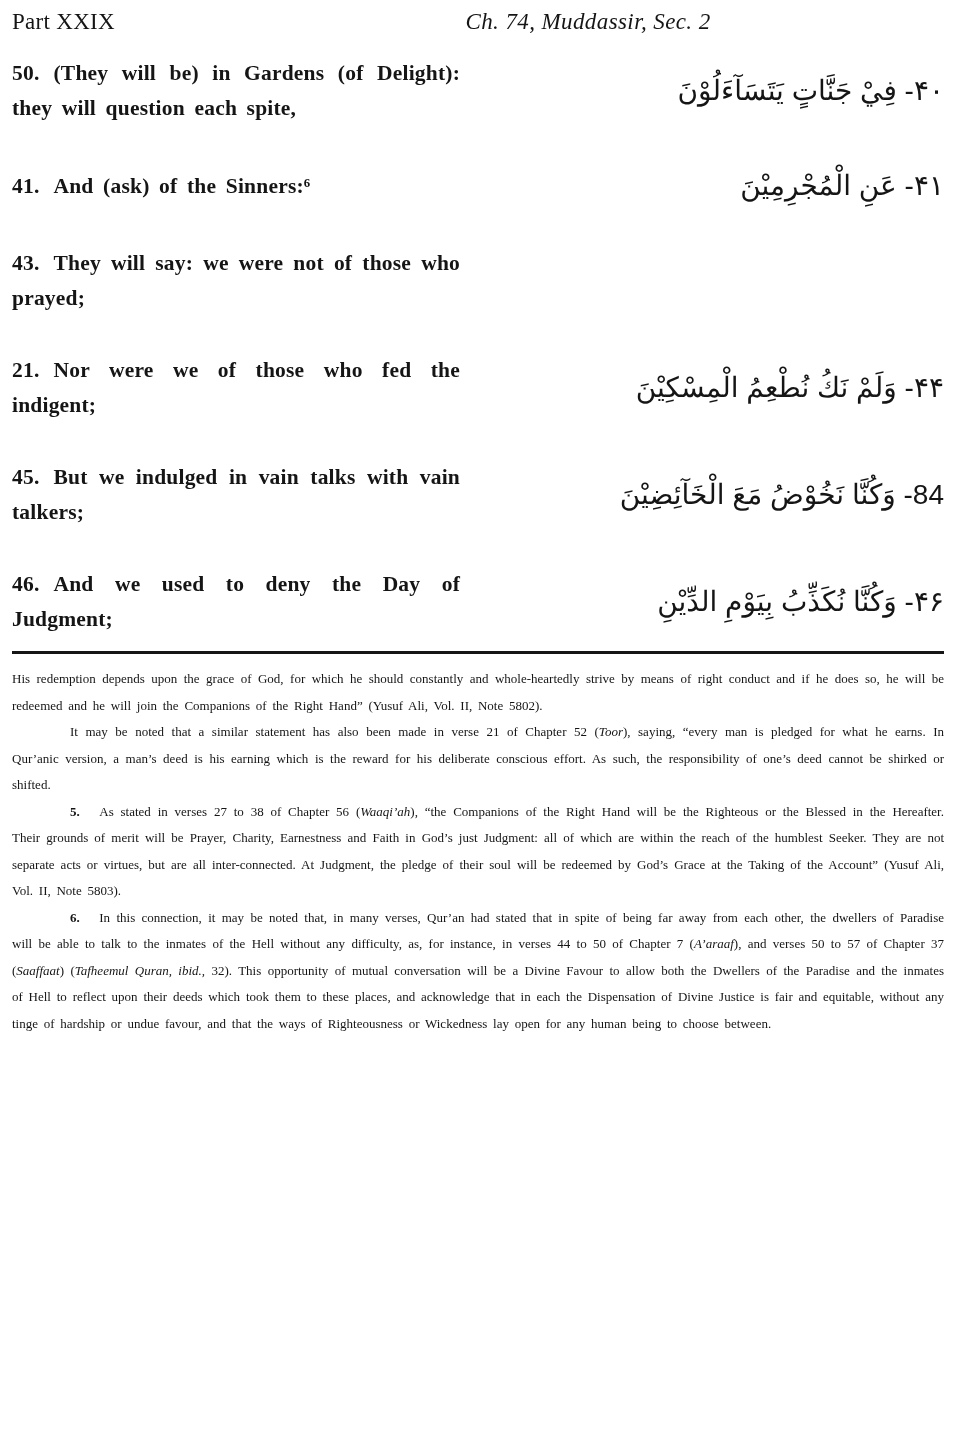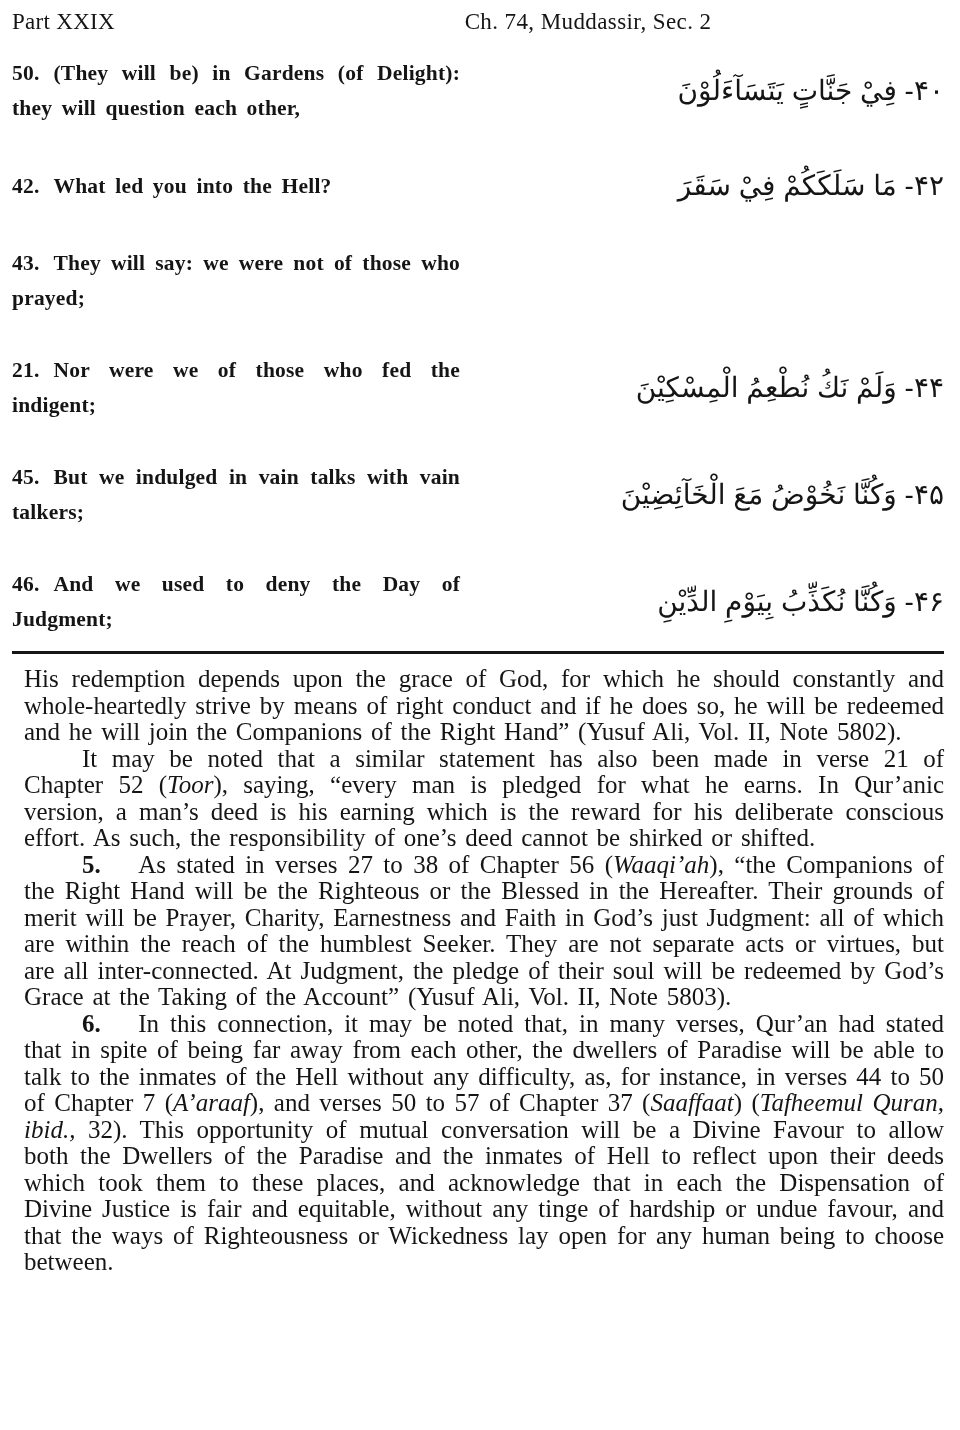--- a/index.html
+++ b/index.html
@@ -25,21 +25,21 @@
   
   .page-header {
     display: flex;
     align-items: baseline;
     justify-content: space-between;
     font-size: 23px;
     line-height: 28px;
     margin-bottom: 14px;
   }
   .page-header .part   { width: 220px; letter-spacing: 0.3px; }
-  .page-header .chap   { flex: 1; text-align: center; letter-spacing: 0.4px; }
+  .page-header .chap   { flex: 1; text-align: center; font-style: italic; letter-spacing: 0.4px; }
   .page-header .pageno { width: 220px; text-align: right; letter-spacing: 0.5px; }
 
   
   .verses { padding-top: 6px; }
   .verse-row {
     display: flex;
     justify-content: space-between;
     align-items: center;
     margin-bottom: 37px;
   }
@@ -67,65 +67,64 @@
 
   
   .section-divider {
     border: none;
     border-top: 3px solid #161616;
     margin: 0 0 12px 0;
   }
 
   
   .footnotes {
-    font-size: 25px;
+    font-size: 13px;
     line-height: 26.5px;
     text-align: justify;
     word-spacing: 2.5px;
-    margin-left: 12px;
   }
   .fn-para { margin: 0; }
   .fn-para.indent { text-indent: 58px; font-family: Liberation Serif, serif; }
   .fn-para .it { font-style: italic; }
   .fn-para .bd { font-weight: bold; }
 </style>
 </head>
 <body>
 
 <div class="page">
 
   <div class="page-header">
     <span class="part">Part XXIX</span>
     <span class="chap">Ch. 74, Muddassir, Sec. 2</span>
   </div>
 
   <div class="verses">
   <div class="verse-row">
-    <div class="verse-en"><span class="vnum">50.</span><span class="vtext">(They will be) in Gardens (of Delight): they will question each other,</span></div>
+    <div class="verse-en"><span class="vnum">50.</span><span class="vtext">(They will be) in Gardens (of Delight): they will question each spite,</span></div>
     <div class="verse-ar" dir="rtl" lang="ar">۴۰- فِيْ جَنَّاتٍ يَتَسَآءَلُوْنَ</div>
   </div>
 
+  <div class="verse-row">
+    <div class="verse-en"><span class="vnum">41.</span><span class="vtext">And (ask) of the Sinners:⁶</span></div>
+    <div class="verse-ar" dir="rtl" lang="ar">۴۱- عَنِ الْمُجْرِمِيْنَ</div>
+  </div>
 
-  <div class="verse-row">
-    <div class="verse-en"><span class="vnum">42.</span><span class="vtext">What led you into the Hell?</span></div>
-    <div class="verse-ar" dir="rtl" lang="ar">۴۲- مَا سَلَكَكُمْ فِيْ سَقَرَ</div>
-  </div>
 
   <div class="verse-row">
     <div class="verse-en"><span class="vnum">43.</span><span class="vtext">They will say: we were not of those who prayed;</span></div>
   </div>
 
   <div class="verse-row">
     <div class="verse-en"><span class="vnum">21.</span><span class="vtext">Nor were we of those who fed the indigent;</span></div>
     <div class="verse-ar" dir="rtl" lang="ar">۴۴- وَلَمْ نَكُ نُطْعِمُ الْمِسْكِيْنَ</div>
   </div>
 
   <div class="verse-row">
     <div class="verse-en"><span class="vnum">45.</span><span class="vtext">But we indulged in vain talks with vain talkers;</span></div>
-    <div class="verse-ar" dir="rtl" lang="ar">۴۵- وَكُنَّا نَخُوْضُ مَعَ الْخَآئِضِيْنَ</div>
+    <div class="verse-ar" dir="rtl" lang="ar">84- وَكُنَّا نَخُوْضُ مَعَ الْخَآئِضِيْنَ</div>
   </div>
 
   <div class="verse-row">
     <div class="verse-en"><span class="vnum">46.</span><span class="vtext">And we used to deny the Day of Judgment;</span></div>
     <div class="verse-ar" dir="rtl" lang="ar">۴۶- وَكُنَّا نُكَذِّبُ بِيَوْمِ الدِّيْنِ</div>
   </div>
 </div>
 
   <hr class="section-divider">
 

